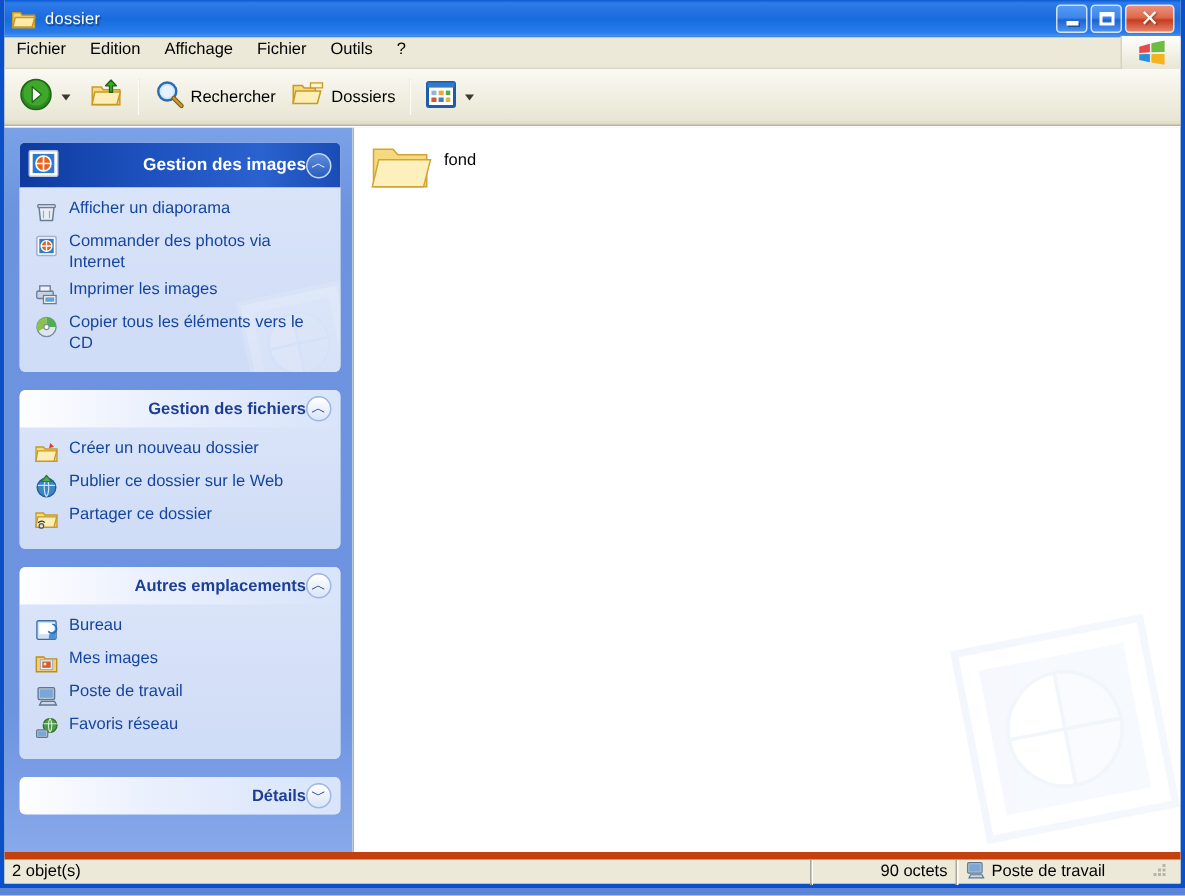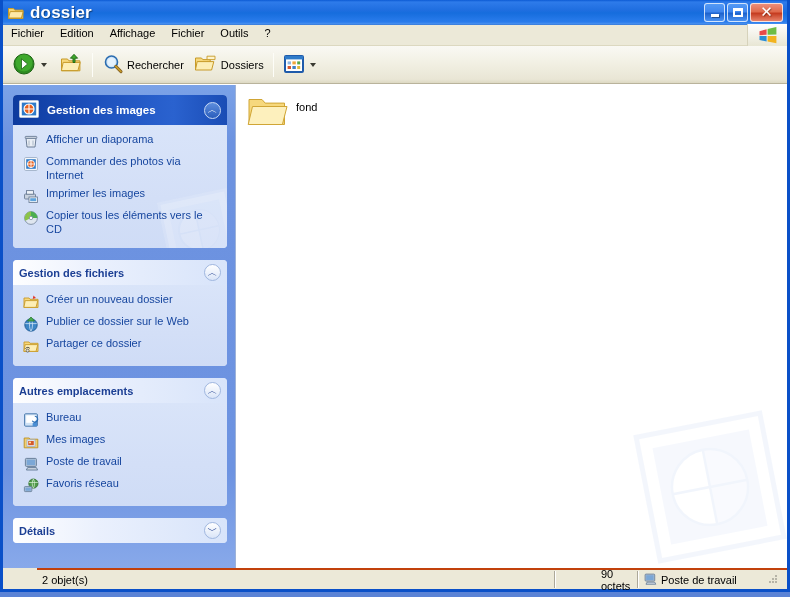--- a/index.html
+++ b/index.html
@@ -28,21 +28,21 @@
     height: 25px; flex: 0 0 25px;
     background: linear-gradient(to bottom,
       #0c5ad4 0%, #2e7bea 8%, #1f6ee0 40%, #166ddd 52%,
       #2a7cec 88%, #4a92f0 96%, #2d6fd0 100%);
     display: flex; align-items: center;
     padding: 0 2px 0 4px;
     position: relative;
   }
   #titlebar .tb-icon { width: 18px; height: 18px; position: relative; flex: 0 0 18px; }
   #titlebar .title {
-    color: #fff; font-weight: bold; font-size: 17px;
+    color: #fff; font-weight: normal; font-size: 11px;
     margin-left: 5px; flex: 1;
     text-shadow: 1px 1px 1px rgba(0,0,0,.45);
     letter-spacing: .2px;
   }
   .winbtns { display: flex; gap: 2px; align-items: center; padding-right: 2px; }
   .winbtn {
     width: 21px; height: 19px; border-radius: 3px;
     border: 1px solid rgba(255,255,255,.75);
     display: flex; align-items: center; justify-content: center;
     position: relative;
@@ -125,21 +125,21 @@
     background: #d6e2f8; border-radius: 4px;
     margin-bottom: 12px; overflow: hidden;
     box-shadow: 0 0 0 0 rgba(0,0,0,0);
   }
   .panel .phead {
     height: 25px; display: flex; align-items: center;
     padding: 0 6px; position: relative;
     background: linear-gradient(to right,#fefeff 0%, #eaf0fd 40%, #d8e4fa 100%);
   }
   .panel .phead .ptitle {
-    font-size: 11px; font-weight: bold; color: #1c3f94; flex: 1;
+    font-size: 11px; font-weight: bold; color: #1c3f94; flex: 1; text-align: right;
   }
   .panel.hero .phead {
     height: 30px;
     background: linear-gradient(to right,#0d3a9e 0%, #1c4fbb 35%, #2a62cf 75%, #1a4cb5 100%);
     padding-left: 4px;
   }
   .panel.hero .phead .ptitle { color: #fff; margin-left: 6px; font-size: 11.5px; }
   .panel .pbody {
     background: linear-gradient(to bottom,#d9e4f9 0%, #d3dff7 60%, #cfdcf6 100%);
     padding: 6px 8px 9px 8px;
@@ -179,34 +179,33 @@
   }
   .fitem .ficon { flex: 0 0 42px; width: 42px; height: 40px; position: relative; }
   .fitem .flabels { padding-top: 10px; }
   .fitem .fname { font-size: 11px; color: #000; line-height: 13px; }
   .fitem .fmeta { font-size: 11px; color: #666; line-height: 13px; }
 
   
   #statusbar {
     height: 21px; flex: 0 0 21px;
     background: #ece9d8;
-    border-top: 2px solid #c2410c;
+    border-top: 5px solid #c2410c;
     display: flex; align-items: center;
     font-size: 11px;
-    margin-left: 34px;
   }
   #statusbar .cell {
     height: 17px; display: flex; align-items: center;
     padding: 0 5px; gap: 4px;
     border-left: 1px solid #aca899;
     box-shadow: inset 1px 0 0 #fff;
   }
   #statusbar .cell:first-child { border-left: 0; box-shadow: none; }
   #statusbar .c1 { flex: 1; }
-  #statusbar .c2 { width: 83px; padding-left: 46px; }
+  #statusbar .c2 { width: 97px; padding-left: 46px; }
   #statusbar .c3 { flex: 0 0 150px; }
   .grip { margin-left: auto; padding-right: 3px; opacity: .55; }
 
   
   .watermark { position: absolute; pointer-events: none; }
 </style>
 </head>
 <body>
 
 <div id="window">

